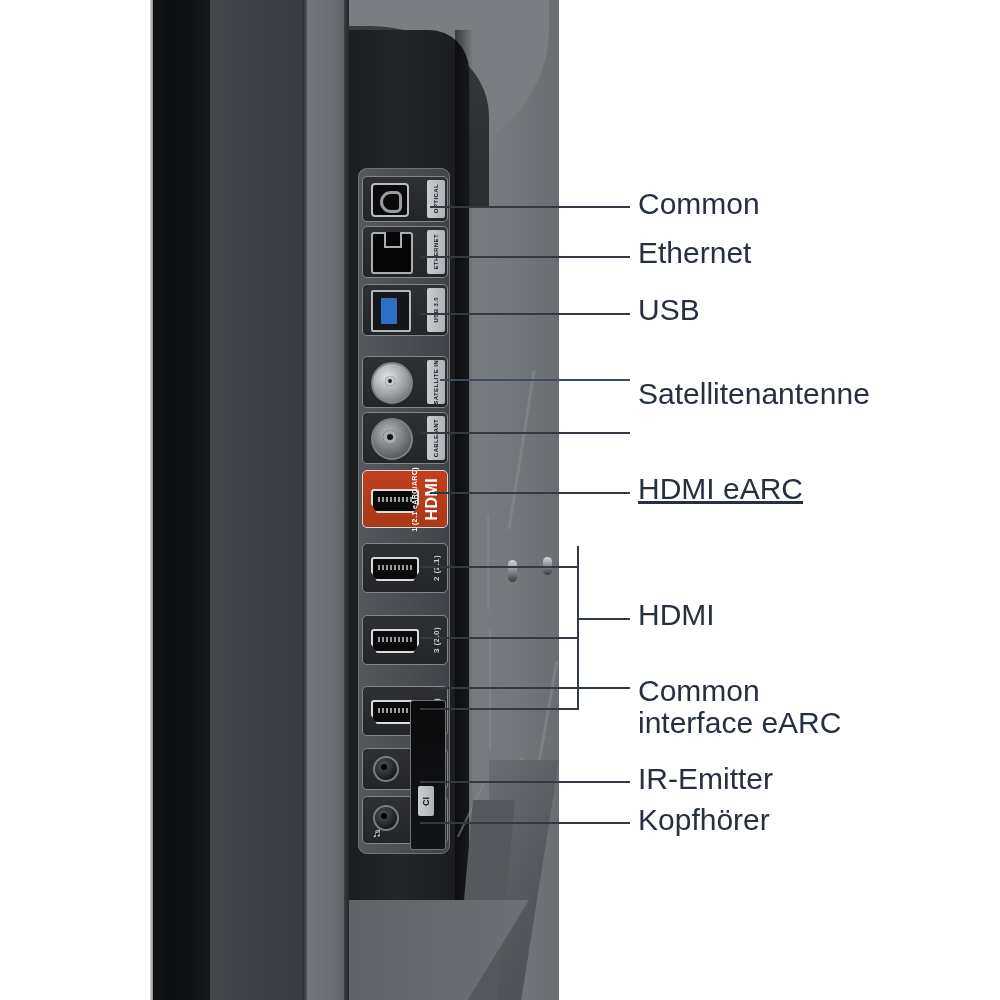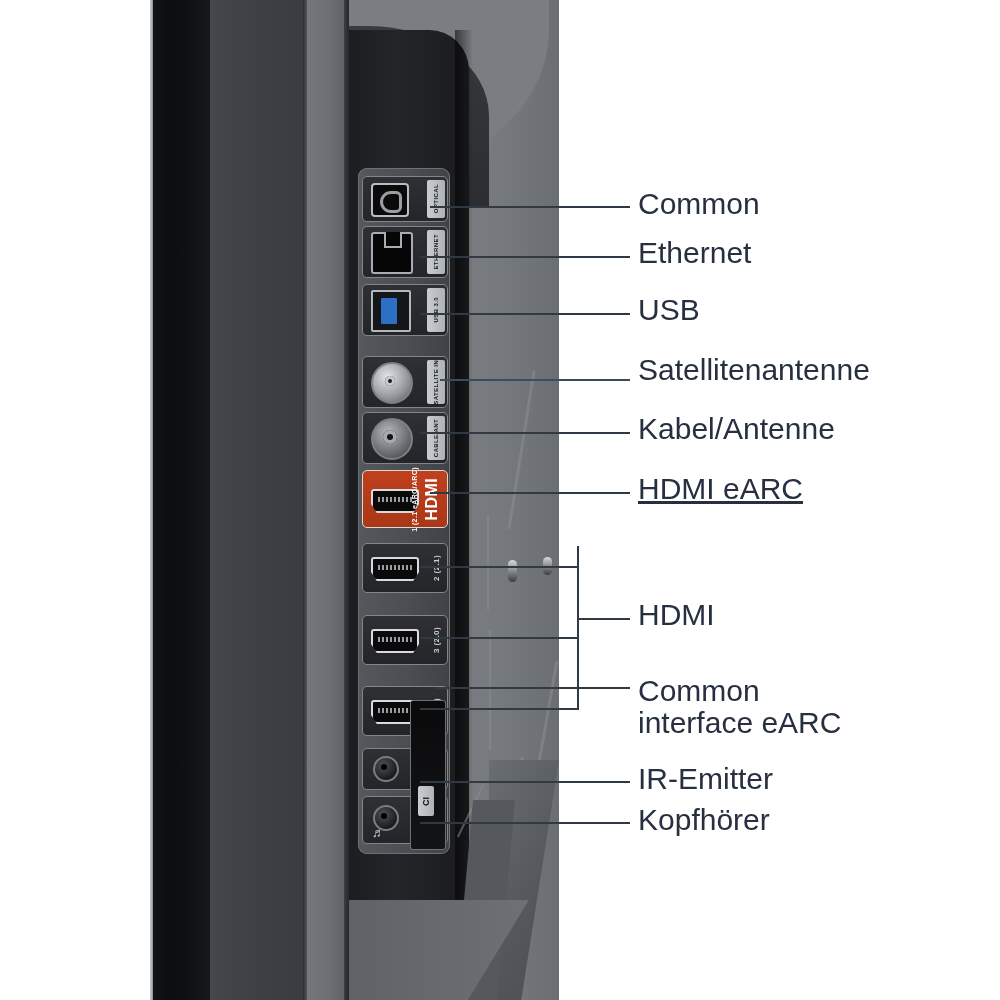--- a/index.html
+++ b/index.html
@@ -279,22 +279,21 @@
   <div class="lead-v" style="left:577px;top:546px;height:164px;"></div>
   <div class="lead-h" style="left:577px;top:618px;width:53px;"></div>
 
   <div class="lead-h" style="left:435px;top:687px;width:195px;"></div>
   <div class="lead-h" style="left:420px;top:781px;width:210px;"></div>
   <div class="lead-h" style="left:420px;top:822px;width:210px;"></div>
 
   <div class="callout" style="left:638px;top:188px;">Common</div>
   <div class="callout" style="left:638px;top:237px;">Ethernet</div>
   <div class="callout" style="left:638px;top:294px;text-align:center;">USB</div>
-  <div class="callout" style="left:638px;top:354px;">Satellitenantenne</div>
-  <div class="callout" style="left:638px;top:413px;">Kabel/Antenne</div>
+  <div class="callout" style="left:638px;top:378px;">Satellitenantenne</div>
   <div class="callout" style="left:638px;top:473px;text-decoration:underline;">HDMI eARC</div>
   <div class="callout" style="left:638px;top:599px;">HDMI</div>
   <div class="callout" style="left:638px;top:675px;">Common
 interface eARC</div>
   <div class="callout" style="left:638px;top:804px;">Kopfhörer</div>
   <div class="callout" style="left:638px;top:763px;">IR-Emitter</div>
 
 </div>
 
 </body></html>

